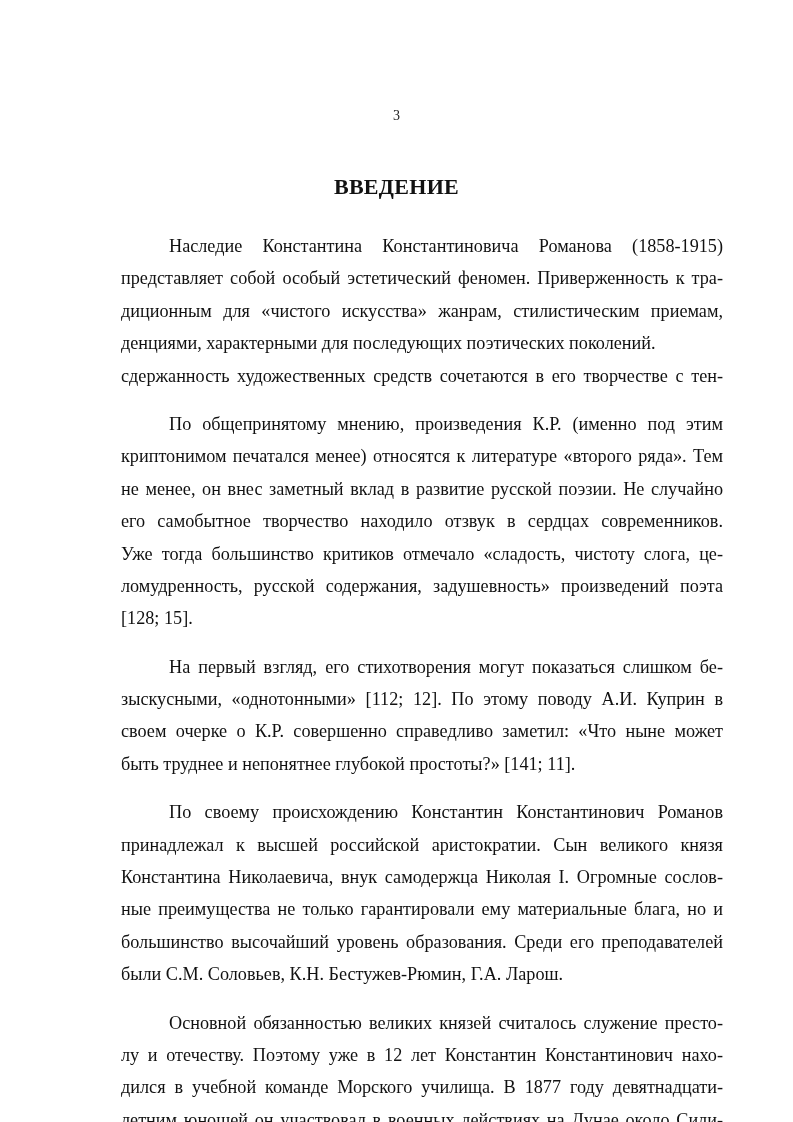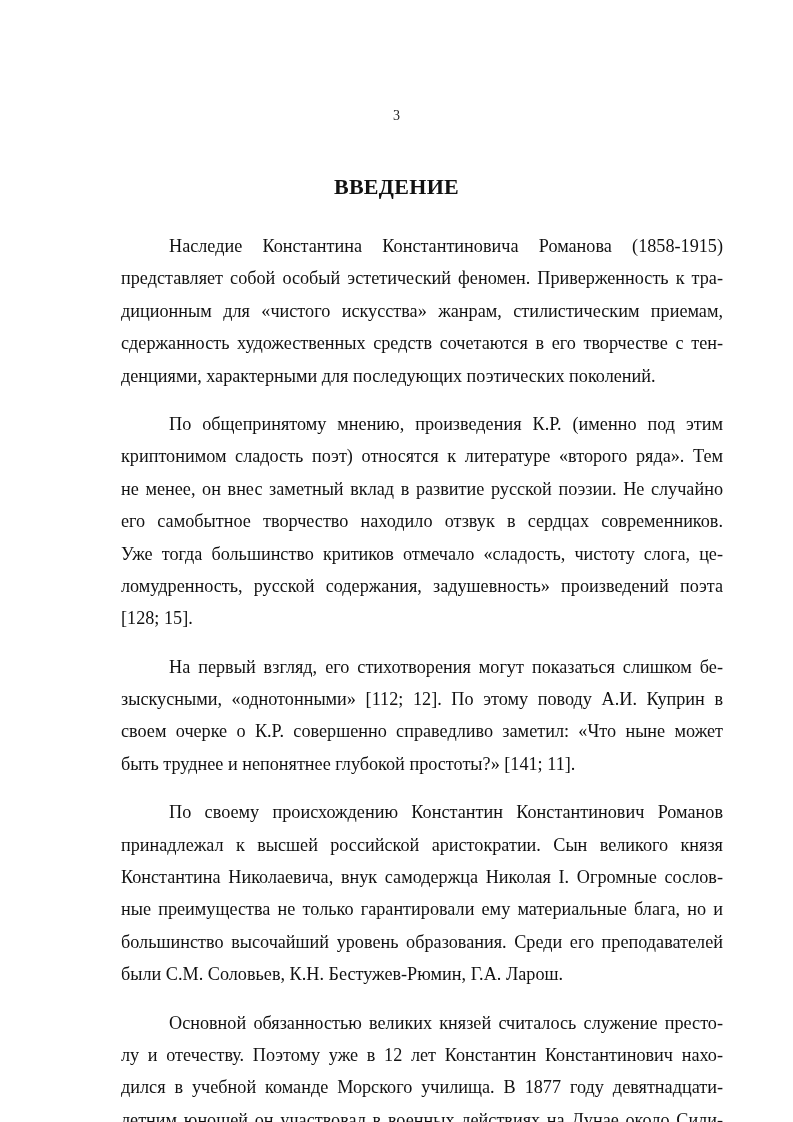--- a/index.html
+++ b/index.html
@@ -78,26 +78,26 @@
 
 <div class="page">
   <div class="page-number">3</div>
   <div class="heading">ВВЕДЕНИЕ</div>
 
   <div class="body-text">
     <div class="para">
       <span class="line indent">Наследие Константина Константиновича Романова (1858-1915)</span>
       <span class="line">представляет собой особый эстетический феномен. Приверженность к тра-</span>
       <span class="line">диционным для «чистого искусства» жанрам, стилистическим приемам,</span>
+      <span class="line last">денциями, характерными для последующих поэтических поколений.</span>
       <span class="line">сдержанность художественных средств сочетаются в его творчестве с тен-</span>
-      <span class="line last">денциями, характерными для последующих поэтических поколений.</span>
     </div>
     <div class="para">
       <span class="line indent">По общепринятому мнению, произведения К.Р. (именно под этим</span>
-      <span class="line">криптонимом сладость поэт) относятся к литературе «второго ряда». Тем</span>
+      <span class="line">криптонимом печатался менее) относятся к литературе «второго ряда». Тем</span>
       <span class="line">не менее, он внес заметный вклад в развитие русской поэзии. Не случайно</span>
       <span class="line">его самобытное творчество находило отзвук в сердцах современников.</span>
       <span class="line">Уже тогда большинство критиков отмечало «сладость, чистоту слога, це-</span>
       <span class="line">ломудренность, русской содержания, задушевность» произведений поэта</span>
       <span class="line last">[128; 15].</span>
     </div>
     <div class="para">
       <span class="line indent">На первый взгляд, его стихотворения могут показаться слишком бе-</span>
       <span class="line">зыскусными, «однотонными» [112; 12]. По этому поводу А.И. Куприн в</span>
       <span class="line">своем очерке о К.Р. совершенно справедливо заметил: «Что ныне может</span>

